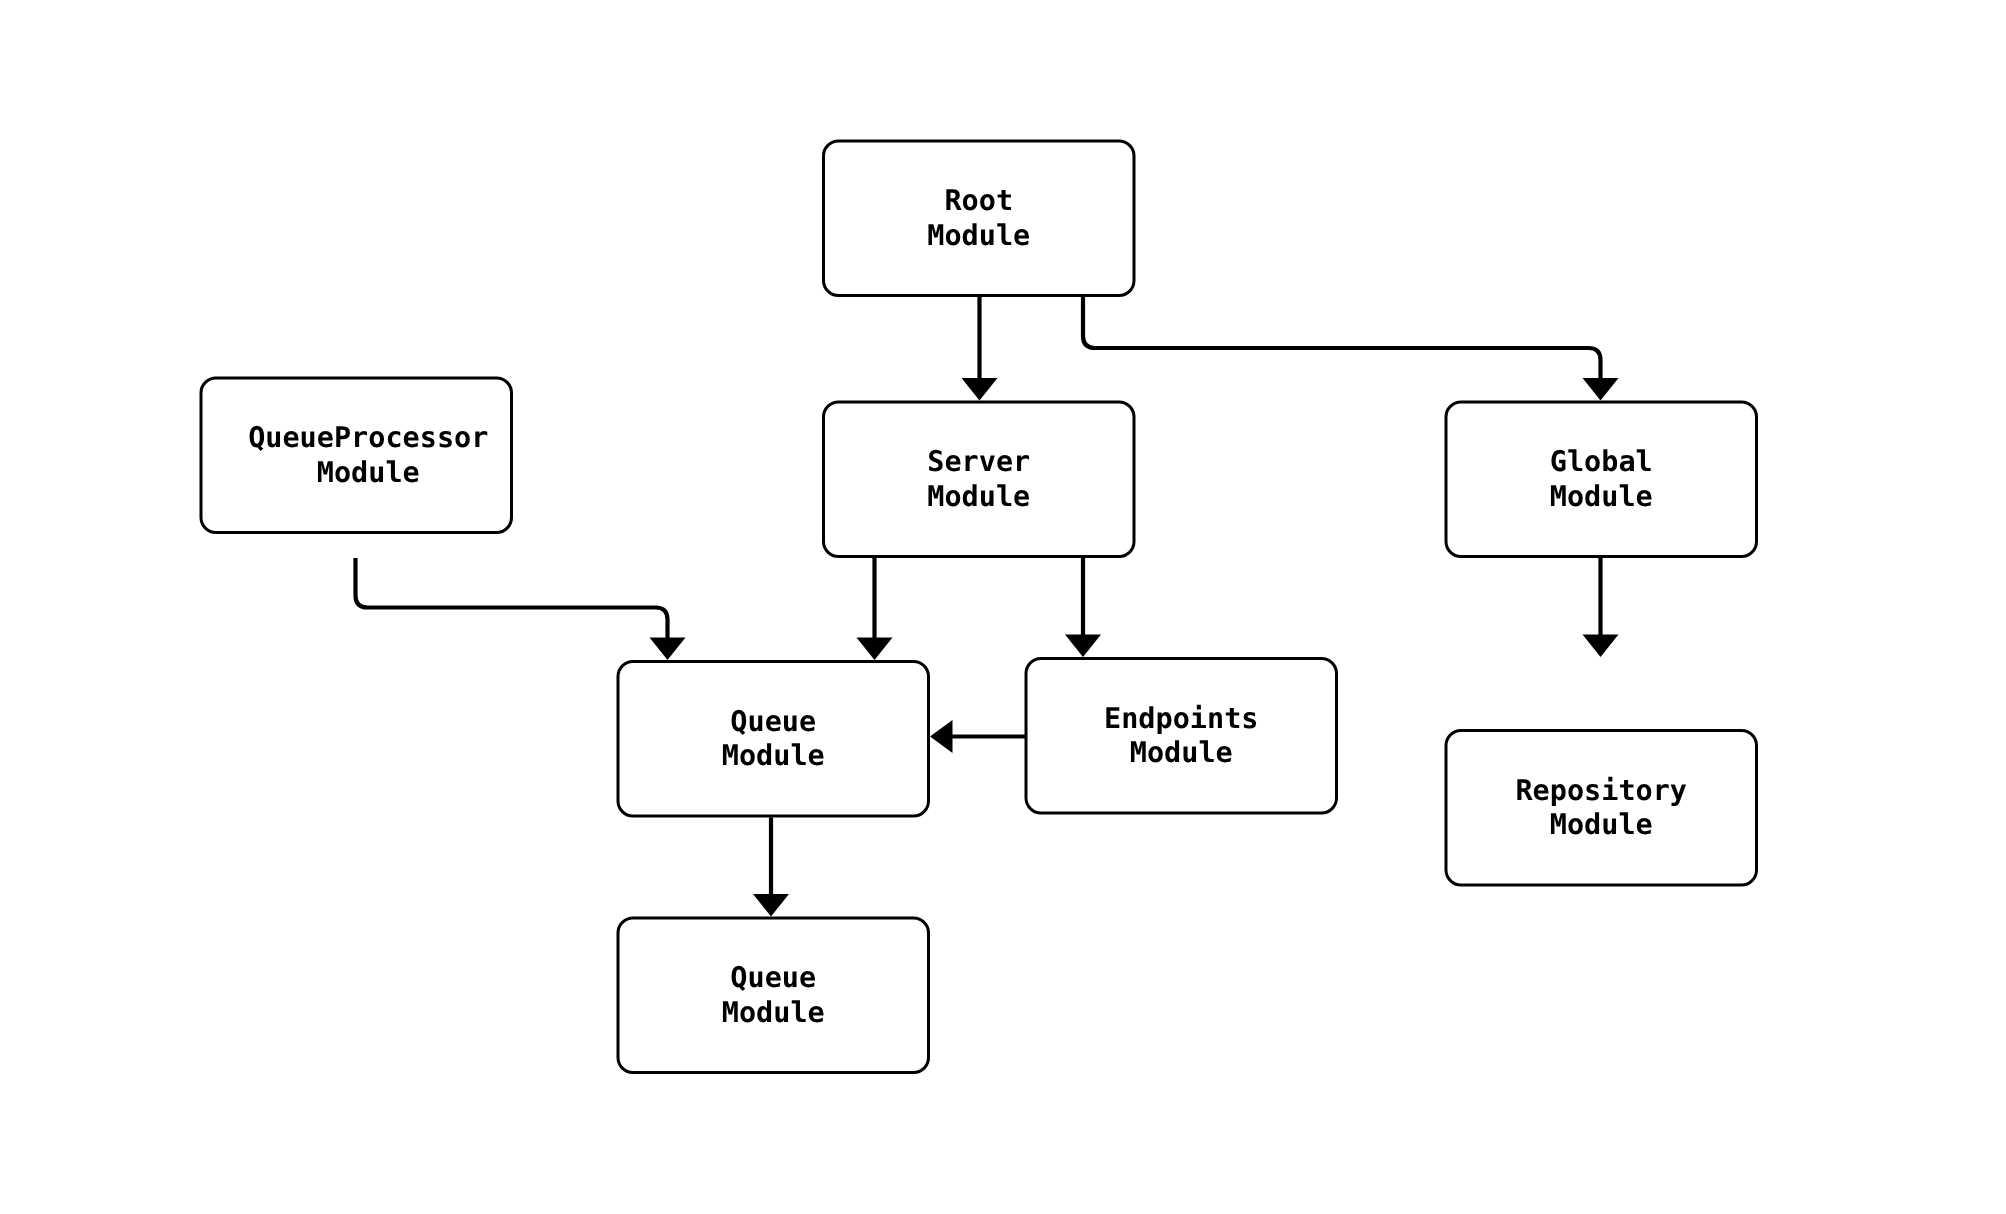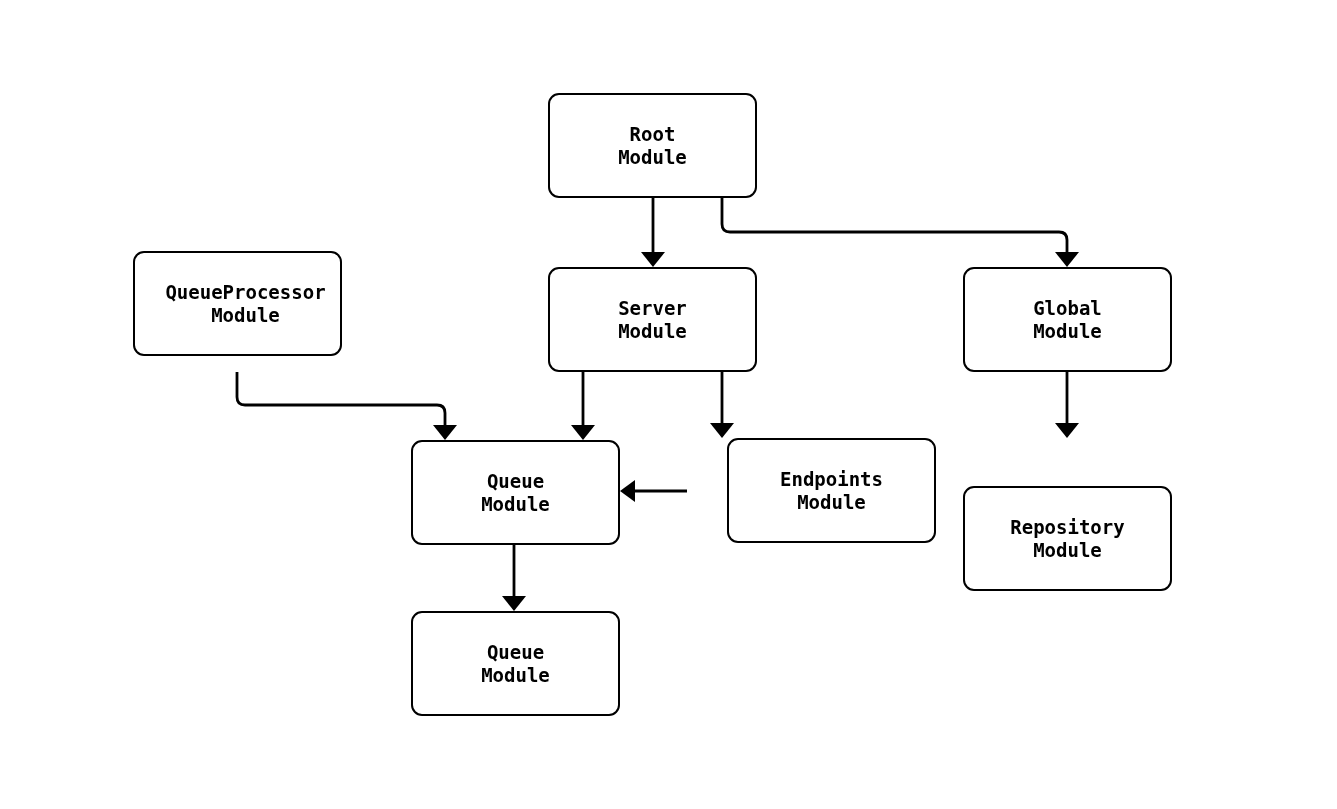--- a/index.html
+++ b/index.html
@@ -119,21 +119,21 @@
   <div class="node" style="left:963px; top:267px;">
     <span>Global</span>
     <span>Module</span>
   </div>
 
   <div class="node" style="left:411px; top:440px;">
     <span>Queue</span>
     <span>Module</span>
   </div>
 
-  <div class="node" style="left:727px; top:438px;text-align:right;">
+  <div class="node" style="left:683px; top:438px;text-align:right;">
     <span>Endpoints</span>
     <span>Module</span>
   </div>
 
   <div class="node" style="left:963px; top:438px;margin-top:48px;">
     <span>Repository</span>
     <span>Module</span>
   </div>
 
   <div class="node" style="left:411px; top:611px;">

